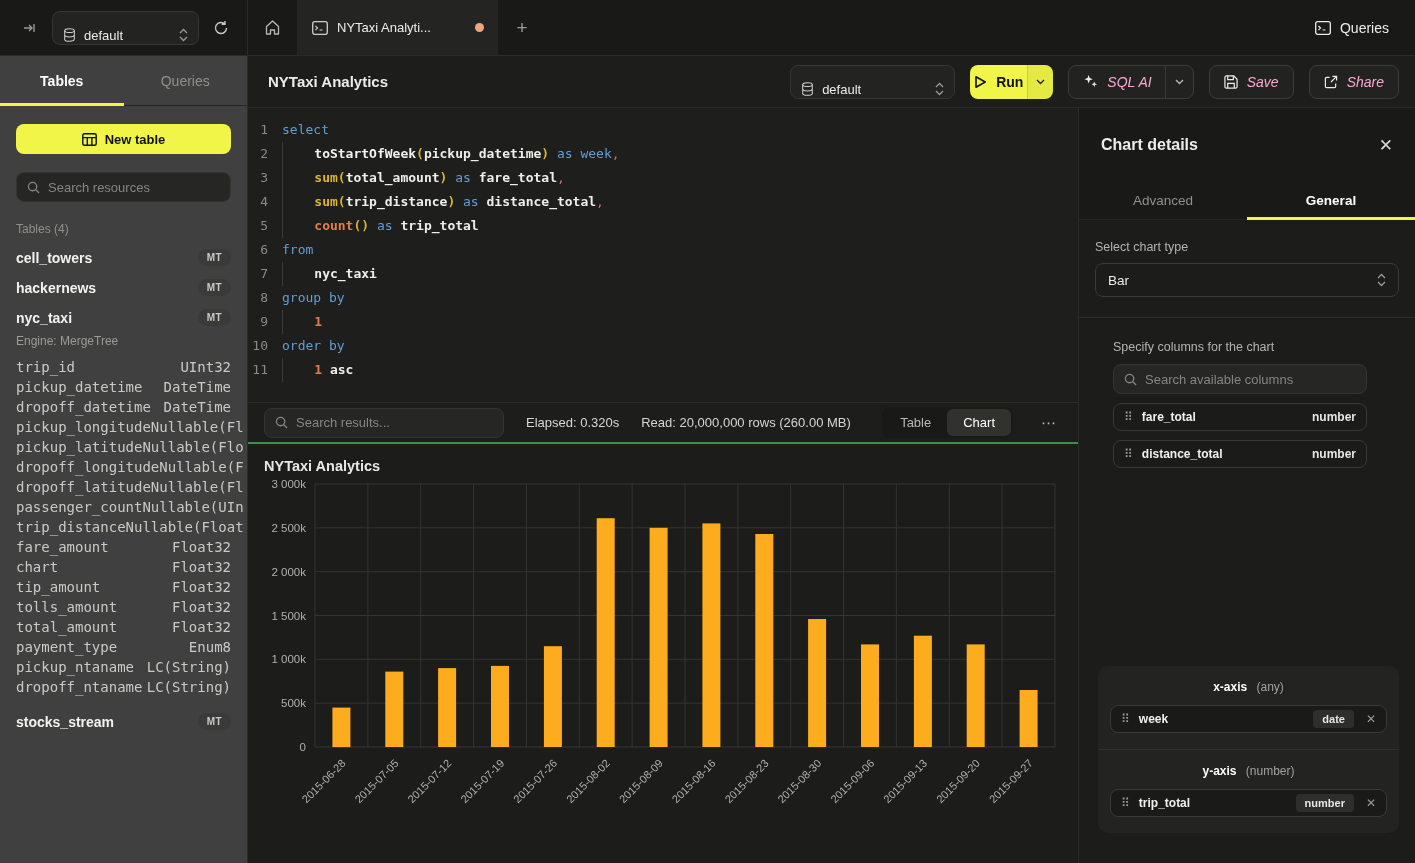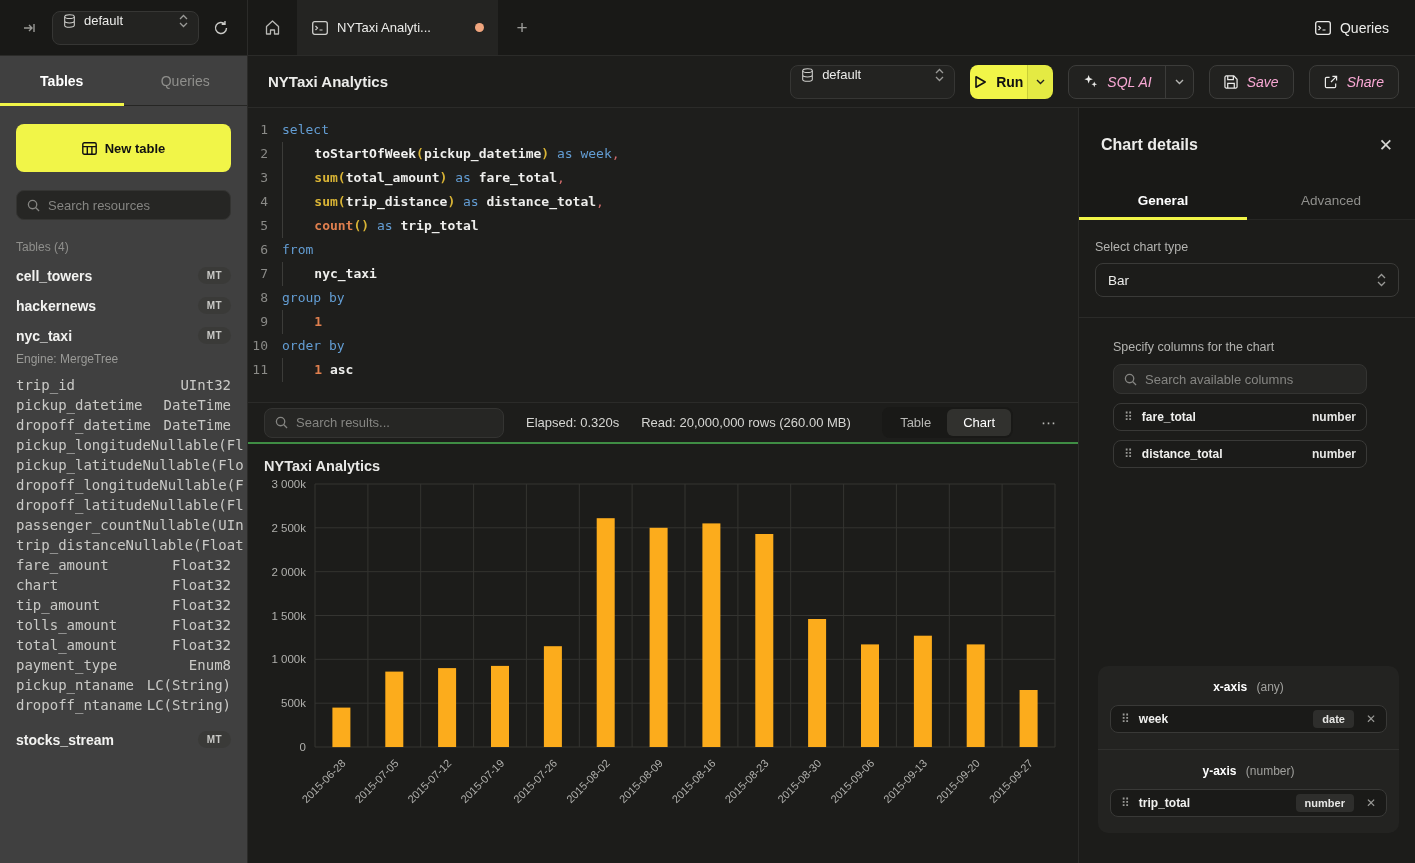--- a/index.html
+++ b/index.html
@@ -7,40 +7,40 @@
   body {
     font-family: "Liberation Sans", sans-serif;
     background:#1c1c1a; color:#ececea; font-size:13px;
     display:flex; flex-direction:column;
   }
 
   
   .top-header { height:56px; display:flex; align-items:stretch; background:#191917; border-bottom:1px solid #2b2b29; flex:none; }
   .sidebar-head { width:248px; flex:none; display:flex; align-items:center; gap:10px; padding:0 14px 0 18px; border-right:1px solid #2b2b29; }
   .icon-btn { background:none; border:none; color:#9a9a97; cursor:pointer; display:flex; align-items:center; justify-content:center; padding:4px; font-size:15px; }
-  .db-select { flex:1; height:32px; background:#232321; border:1px solid #363634; border-radius:8px; display:flex; align-items:flex-end; gap:8px; padding:16px 10px; color:#ececea; cursor:pointer; }
+  .db-select { flex:1; height:32px; background:#232321; border:1px solid #363634; border-radius:8px; display:flex; align-items:flex-start; gap:8px; padding:16px 10px; color:#ececea; cursor:pointer; }
   .db-select .lbl { flex:1; text-align:left; font-size:13px; }
   .tabbar { flex:1; display:flex; align-items:stretch; }
   .home-btn { width:50px; display:flex; align-items:center; justify-content:center; background:none; border:none; border-right:1px solid #242422; color:#b9b9b6; cursor:pointer; }
   .query-tab { width:200px; background:#242422; display:flex; align-items:center; gap:9px; padding:0 14px; border:none; color:#ececea; cursor:pointer; font-size:13px; }
   .query-tab .dot { width:9px; height:9px; border-radius:50%; background:var(--dot,#f0a57e); margin-left:auto; }
   .plus-btn { width:48px; background:none; border:none; color:#9a9a97; font-size:19px; cursor:pointer; }
   .queries-top { margin-left:auto; display:flex; align-items:center; gap:9px; padding:0 26px; background:none; border:none; color:#ececea; font-size:14px; cursor:pointer; }
 
   
   .body-row { flex:1; display:flex; min-height:0; }
 
   
   .sidebar { width:248px; flex:none; background:#404040; display:flex; flex-direction:column; border-right:1px solid #2b2b29; }
   .sb-tabs { height:50px; display:flex; flex:none; border-bottom:1px solid #262624; }
   .sb-tab { flex:1; background:none; border:none; color:#8f8f8c; font-size:14px; cursor:pointer; position:relative; }
   .sb-tab.active { color:#fff; font-weight:bold; }
   .sb-tab.active::after { content:""; position:absolute; left:0; right:0; bottom:-1px; height:3px; background:var(--accent,#f1f548); }
   .sb-scroll { flex:1; overflow:hidden; padding:18px 16px 0 16px; }
-  .new-table-btn { width:100%; height:48px; background:var(--accent,#f1f548); color:#111; border:none; border-radius:8px; font-size:13px; font-weight:bold; display:flex; align-items:center; justify-content:center; gap:8px; cursor:pointer; }
+  .new-table-btn { width:100%; height:30px; background:var(--accent,#f1f548); color:#111; border:none; border-radius:8px; font-size:13px; font-weight:bold; display:flex; align-items:center; justify-content:center; gap:8px; cursor:pointer; }
   .search-box { margin-top:18px; height:30px; background:#262624; border:1px solid #343432; border-radius:8px; display:flex; align-items:center; gap:8px; padding:0 10px; }
   .search-box input { flex:1; background:none; border:none; outline:none; color:#ececea; font-size:13px; min-width:0; }
   .search-box input::placeholder { color:#85858; color:#858582; }
   .sb-section { margin-top:20px; font-size:12px; color:#8f8f8c; }
   .tbl-row { display:flex; align-items:center; margin-top:13px; cursor:pointer; }
   .tbl-name { font-size:14px; font-weight:bold; color:#f2f2f0; flex:1; }
   .mt-badge { background:#3a3a38; color:#c9c9c6; font-size:10px; font-weight:bold; border-radius:10px; padding:3px 9px; letter-spacing:.4px; }
   .tbl-engine { margin-top:8px; font-size:12px; color:#9a9a97; }
   .col-list { margin-top:9px; margin-bottom:16px; }
   .col-row { display:flex; justify-content:space-between; font-family:"DejaVu Sans Mono", monospace; font-size:14px; color:#c9c9c6; line-height:20px; }
@@ -444,22 +444,22 @@
             </svg>
         </div>
       </div>
 
       <div class="chart-details">
         <div class="cd-header">
           <span class="cd-title">Chart details</span>
           <button class="cd-close"><span>✕</span></button>
         </div>
         <div class="cd-tabs" id="cd-tabs">
+            <button class="cd-tab">Advanced</button>
             <button class="cd-tab active">General</button>
-            <button class="cd-tab">Advanced</button>
           </div>
         <div class="cd-body">
           <div class="cd-label">Select chart type</div>
           <div class="type-select">
             <span class="lbl">Bar</span>
             <svg class="ic" width="9" height="14" viewBox="0 0 9 14">
                 <path d="M1 5l3.5-3.5L8 5M1 9l3.5 3.5L8 9" stroke="#9a9a97" stroke-width="1.3" fill="none"></path>
               </svg>
           </div>
           <div class="cd-divider"></div>

